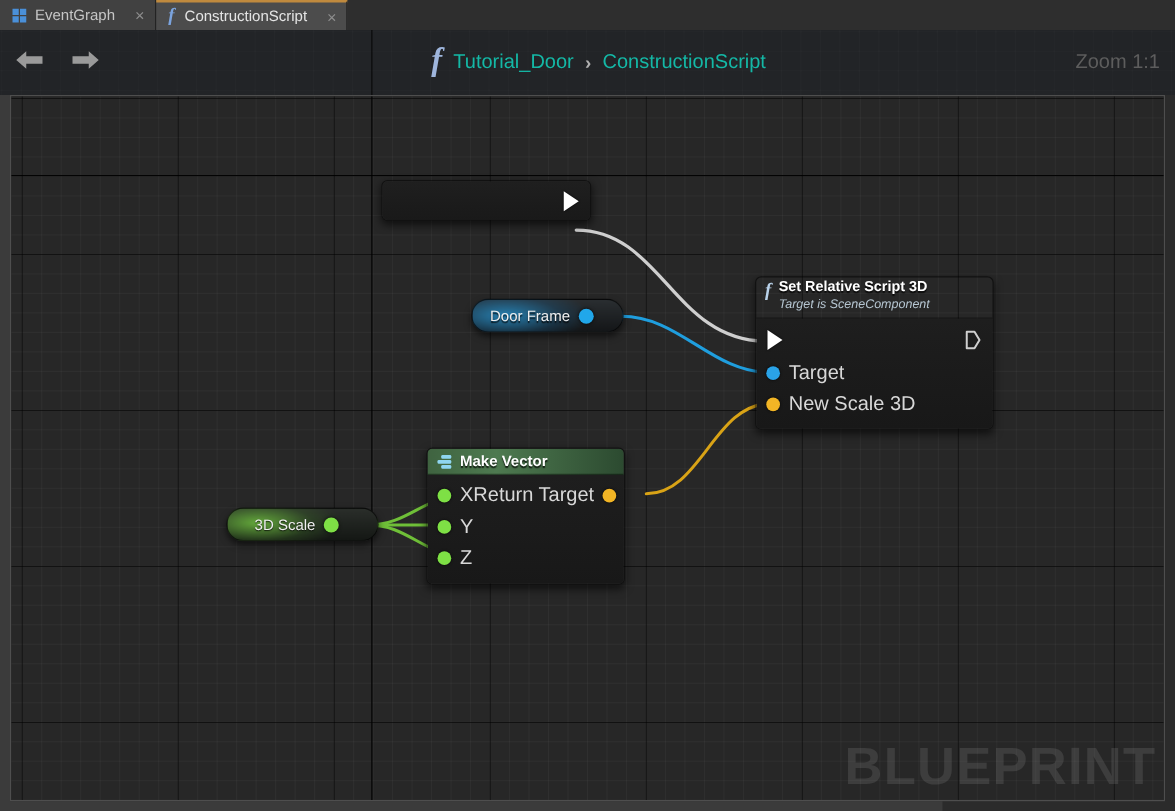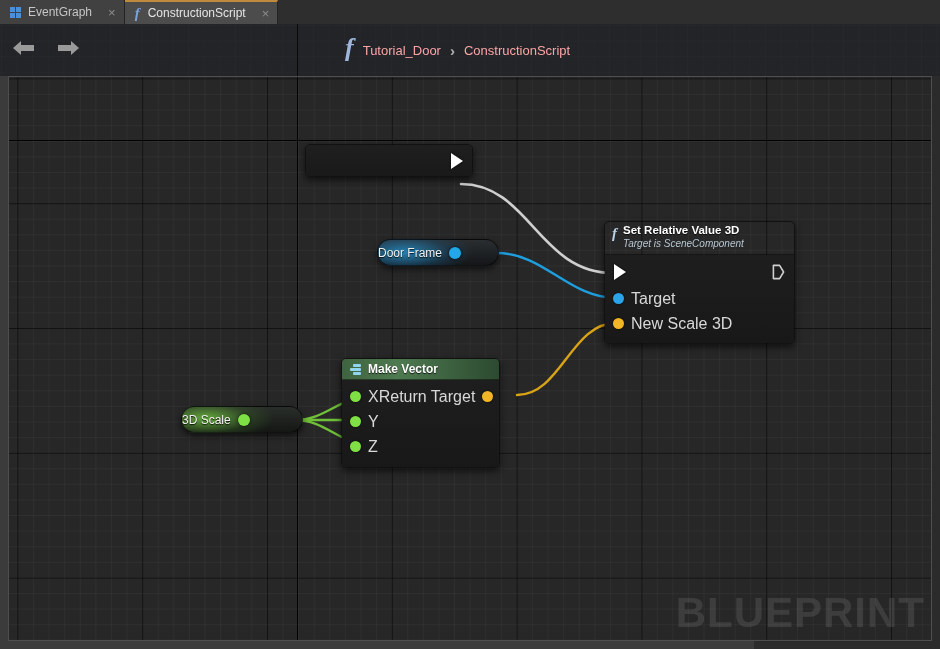--- a/index.html
+++ b/index.html
@@ -124,22 +124,22 @@
     font-family: "Liberation Serif", serif;
     font-style: italic;
     font-weight: bold;
     font-size: 26px;
     color: #9fb6dd;
     line-height: 1;
     position: relative;
     top: -2px;
   }
   .bc-text {
-    font-size: 13px;
-    color: #fca5a5;
+    font-size: 16px;
+    color: #14b8a6;
   }
   .bc-sep {
     font-size: 15px;
     color: #b0b0b0;
     font-weight: bold;
   }
   #zoomlabel {
     position: absolute;
     right: 12px; top: 0;
     height: 52px;
@@ -338,21 +338,21 @@
   }
   .exec-pin-hollow svg { display: block; }
 
   
   .pill {
     position: absolute;
     height: 27px;
     border-radius: 13.5px;
     display: flex;
     align-items: center;
-    justify-content: flex-start;
+    justify-content: center;
     padding-right: 9px;
     gap: 7px;
     box-shadow: 0 3px 6px rgba(0,0,0,0.6);
     border: 1px solid rgba(0,0,0,0.6);
   }
   .pill .plabel {
     font-size: 12px; color: #f0f0f0;
     text-shadow: 0 1px 1px rgba(0,0,0,0.8);
   }
   .pill .pdot {
@@ -415,20 +415,21 @@
       </span>
     </div>
 
     <div id="breadcrumb">
       <span class="bc-fx">f</span>
       <span class="bc-text">Tutorial_Door</span>
       <span class="bc-sep">›</span>
       <span class="bc-text">ConstructionScript</span>
     </div>
 
+    <div id="zoomlabel">Zoom 1:1</div>
   </div>
 
   <div id="canvas-frame">
     <div id="canvas">
       <div id="grid-minor"></div>
       <div id="grid-major"></div>
       <div id="axis-h"></div>
       <div id="axis-v"></div>
 
       <div id="watermark">BLUEPRINT</div>
@@ -453,21 +454,21 @@
           <div class="exec-row" style="justify-content:flex-end; height:31px;">
             <span class="exec-pin-solid"></span>
           </div>
         </div>
       </div>
 
       <div class="node" id="node-setscale">
         <div class="nhead">
           <span class="nhead-fx">f</span>
           <span>
-            <span class="ntitle" style="display:block">Set Relative Value 3D</span>
+            <span class="ntitle" style="display:block">Set Relative Script 3D</span>
             <span class="nsub" style="display:block">Target is SceneComponent</span>
           </span>
         </div>
         <div class="nbody">
           <div class="exec-row">
             <span class="exec-pin-solid"></span>
             <span class="exec-pin-hollow">
               <svg width="13" height="16" viewBox="0 0 13 16">
                 <path d="M1.4 1.4 L7.6 1.4 L11.6 8 L7.6 14.6 L1.4 14.6 Z" fill="none" stroke="#cfcfcf" stroke-width="1.6" stroke-linejoin="round"></path>
               </svg>

